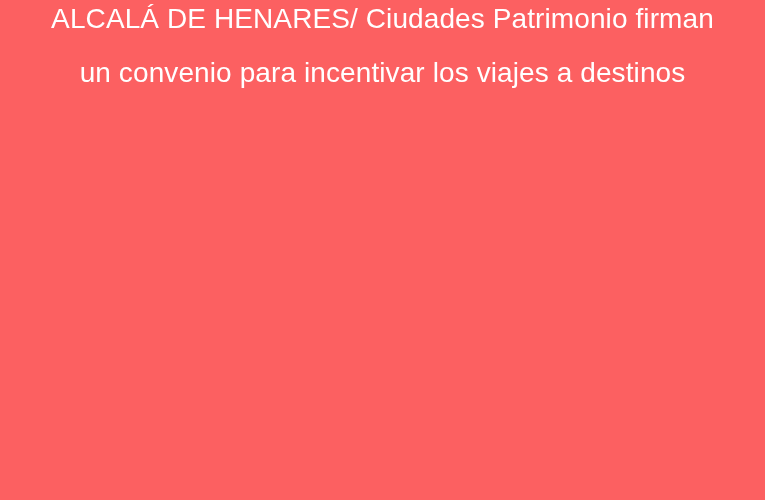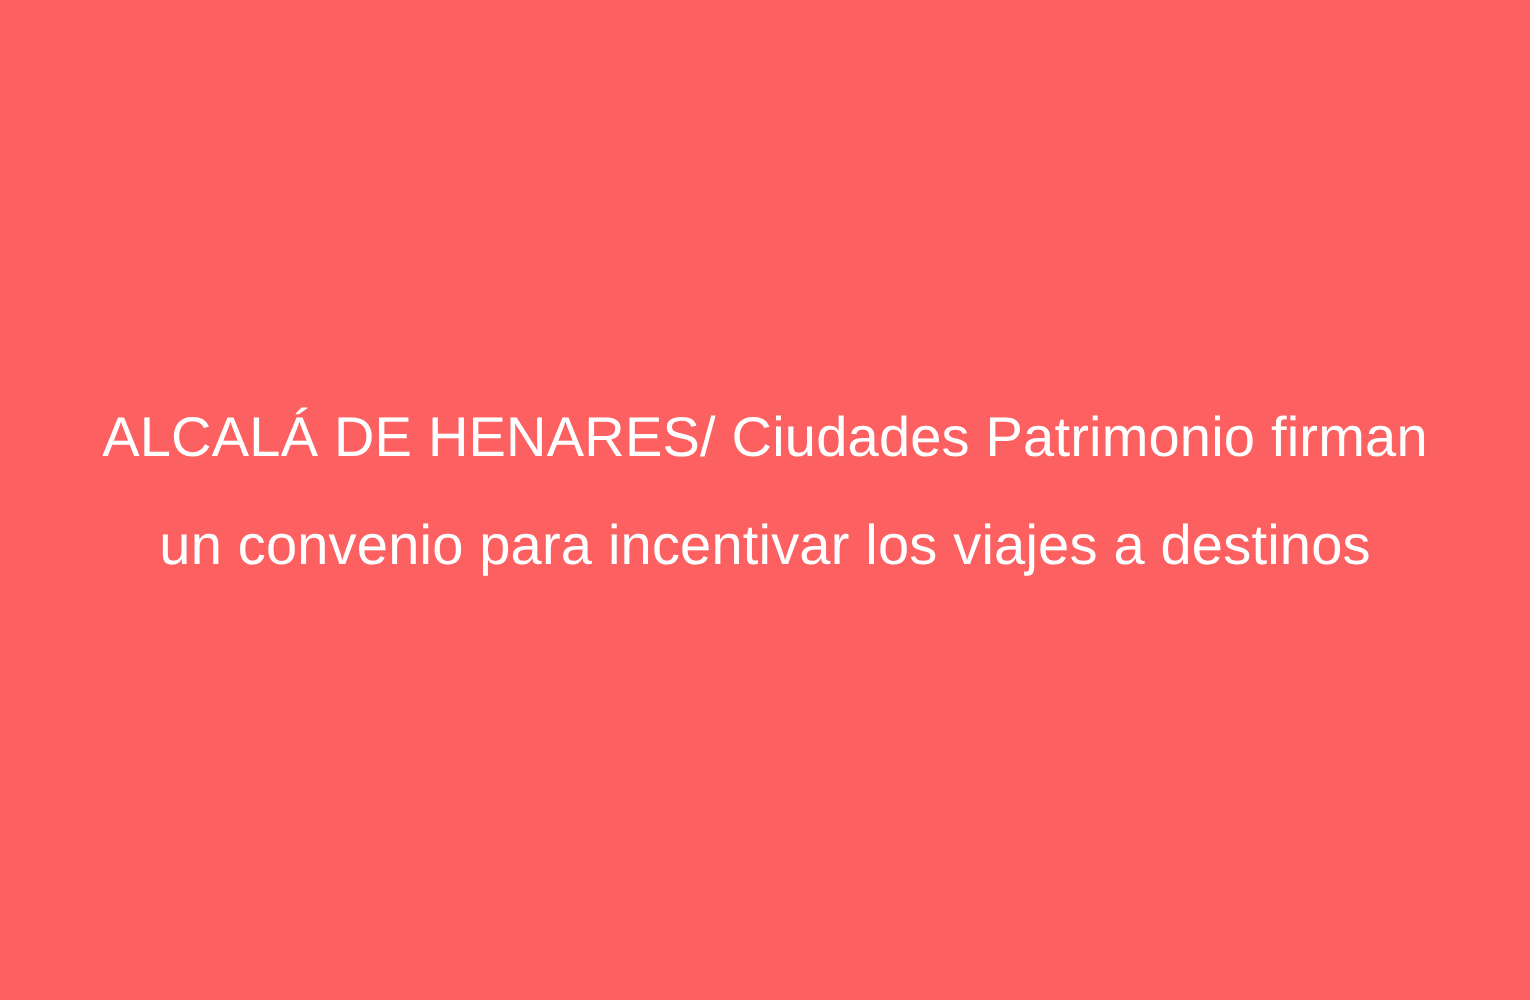--- a/index.html
+++ b/index.html
@@ -16,21 +16,20 @@
     background: #fc6061;
   }
 
   .card {
     position: relative;
     box-sizing: border-box;
     width: 765px;
     height: 500px;
     background: #fc6061;
     display: flex;
-    align-items: center;
     justify-content: center;
     overflow: hidden;
   }
 
   .headline-block {
     box-sizing: border-box;
     width: 100%;
     padding: 0 48px;
     margin-top: -8px;
     text-align: center;

